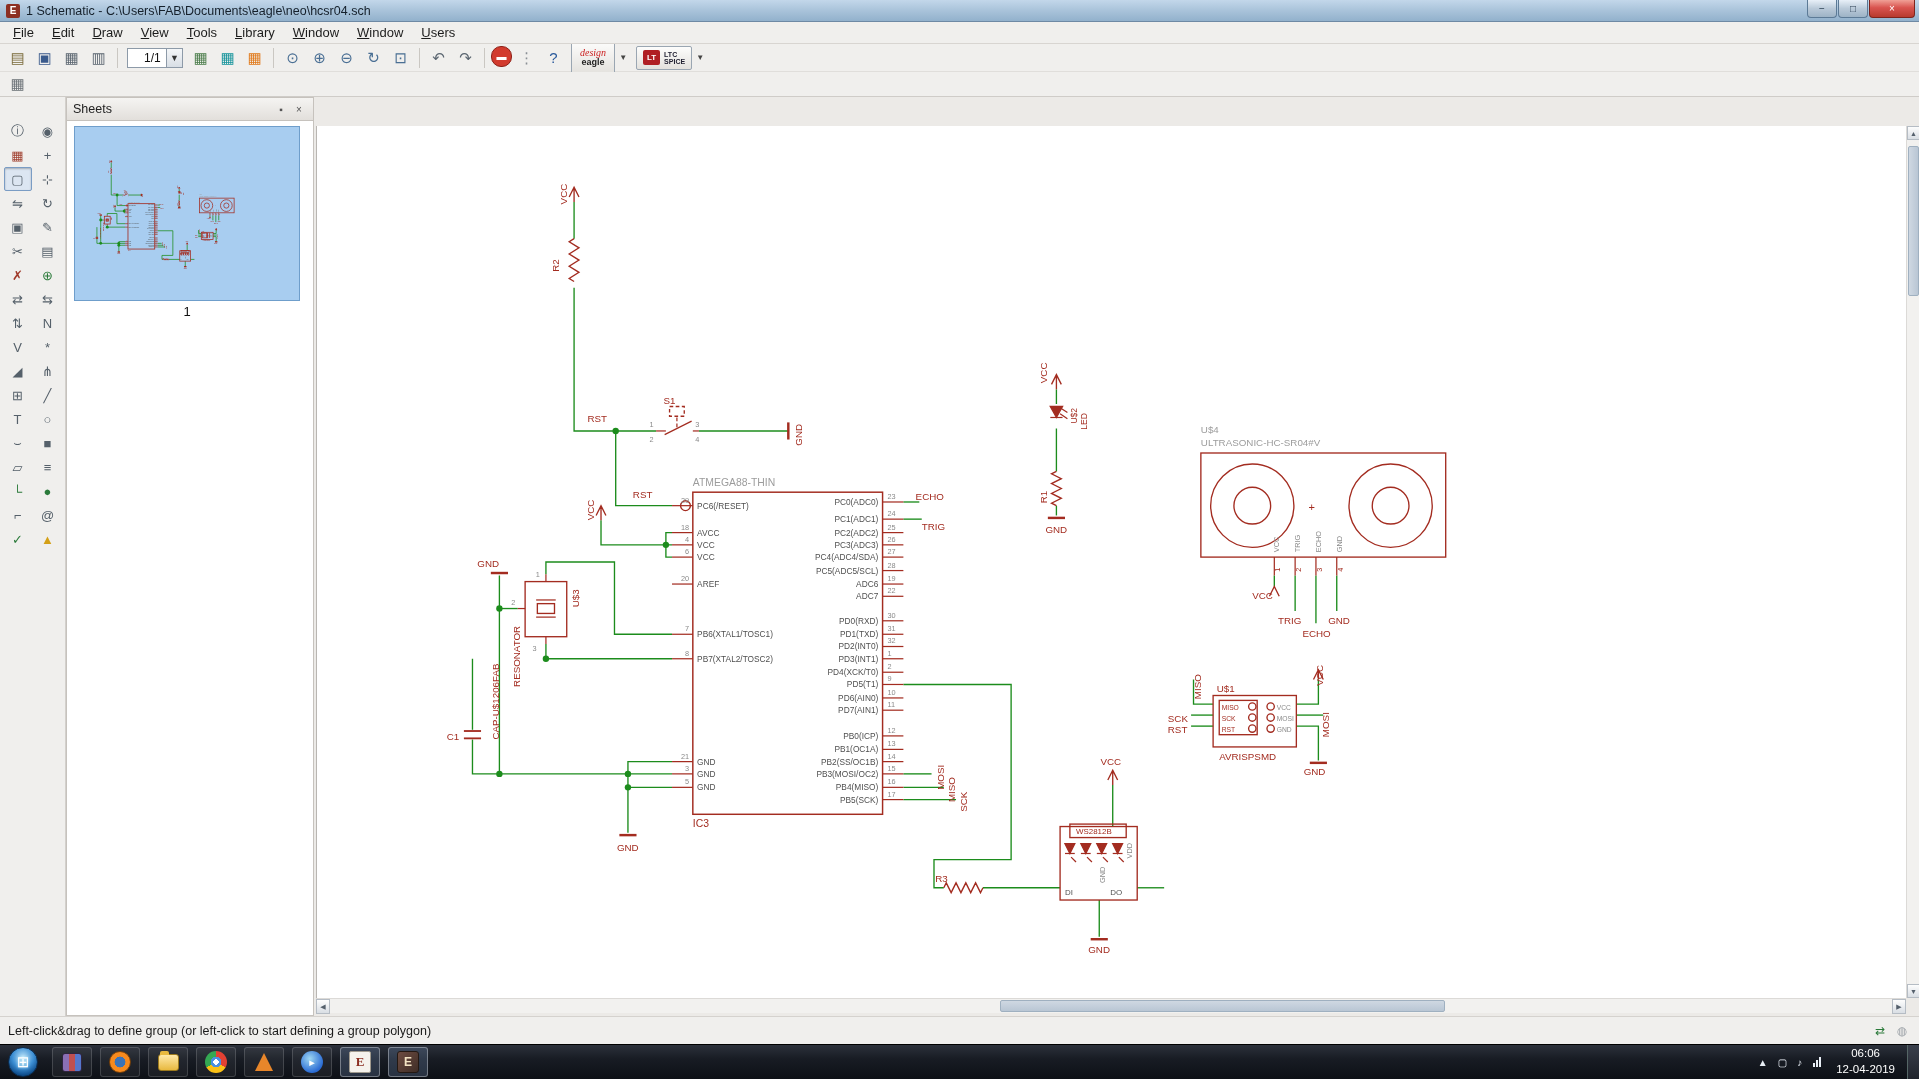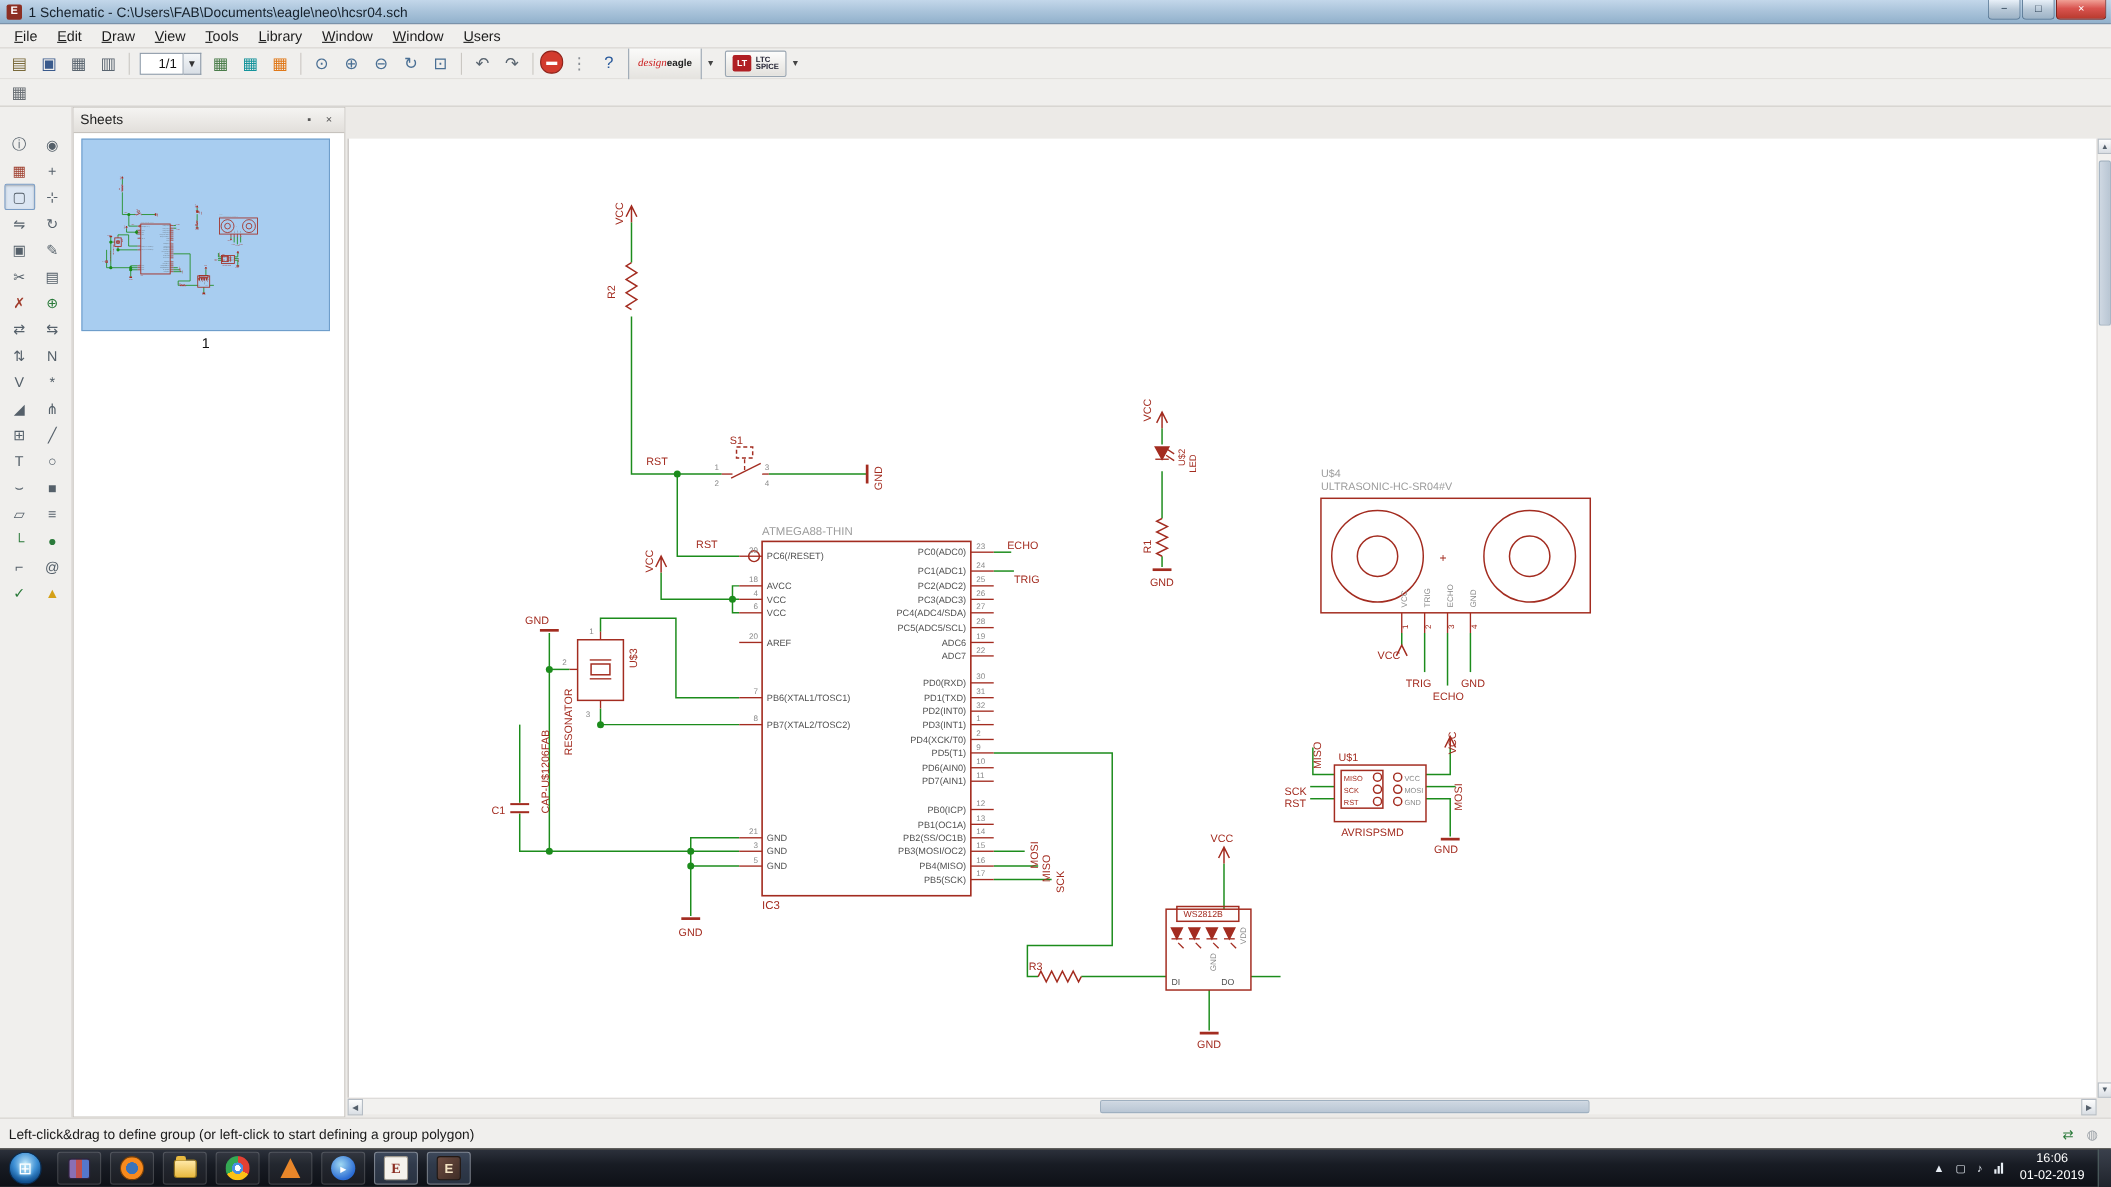--- a/index.html
+++ b/index.html
@@ -33,21 +33,21 @@
 .tb-btn{width:25px;height:23px;display:flex;align-items:center;justify-content:center;font-size:15px;
   color:#5a6570;border:1px solid transparent;border-radius:2px;margin:0 1px}
 .tb-sep{width:1px;height:20px;background:#cac7c2;margin:0 5px}
 .tb-combo{display:flex;align-items:center;margin:0 4px}
 .tb-combo .combo-val{width:40px;height:20px;background:#fff;border:1px solid #8d9aa8;font-size:12px;
   display:flex;align-items:center;padding-left:16px;color:#111}
 .tb-combo .combo-arrow{width:16px;height:20px;border:1px solid #8d9aa8;border-left:none;
   background:linear-gradient(180deg,#f4f6f8,#d8dee5);font-size:9px;display:flex;align-items:center;justify-content:center;color:#333}
 .stop-btn{background:#d23b2e;border:1px solid #8e2118;border-radius:10px;color:#fff;width:21px;height:21px;font-size:10px}
 .designlink-btn{height:35px;border:1px solid #9aa6b2;border-radius:2px;background:linear-gradient(180deg,#fdfdfc,#e3e1dd);
-  display:flex;align-items:center;justify-content:center;padding:1px 8px;margin-left:4px;line-height:1}
+  display:flex;flex-direction:column;align-items:center;justify-content:center;padding:1px 8px;margin-left:4px;line-height:1}
 .designlink-btn .dl1{font-size:10px;color:#c22;font-style:italic;font-family:"Liberation Serif",serif}
 .designlink-btn .dl2{font-size:9px;color:#222;font-weight:bold}
 .ltspice-btn{height:24px;border:1px solid #9aa6b2;border-radius:2px;background:linear-gradient(180deg,#fdfdfc,#e3e1dd);
   display:flex;align-items:center;padding:1px 6px;margin-left:6px}
 .lt-logo{width:17px;height:15px;background:#b01f24;color:#fff;font-size:8px;font-weight:bold;
   display:flex;align-items:center;justify-content:center;border-radius:2px;margin-right:4px}
 .lt-text{display:flex;flex-direction:column;line-height:1}
 .lt-text span{font-size:7px;color:#223;font-weight:bold}
 .drop-arrow{width:14px;height:22px;display:flex;align-items:center;justify-content:center;font-size:8px;color:#444;
   border:1px solid transparent;margin-left:1px}
@@ -867,20 +867,20 @@
           <span class="tray-ic">▲</span>
           <span class="tray-ic">▢</span>
           <span class="tray-ic">♪</span>
           <span class="tray-ic net-bars">
             <i></i>
             <i></i>
             <i></i>
           </span>
         </span>
       <div id="clock">
-        <div>16:06</div>
-        <div>01-02-2019</div>
+        <div>06:06</div>
+        <div>12-04-2019</div>
       </div>
       <div id="show-desktop"></div>
     </div>
   </div>
 
 </div>
 
 </body></html>

